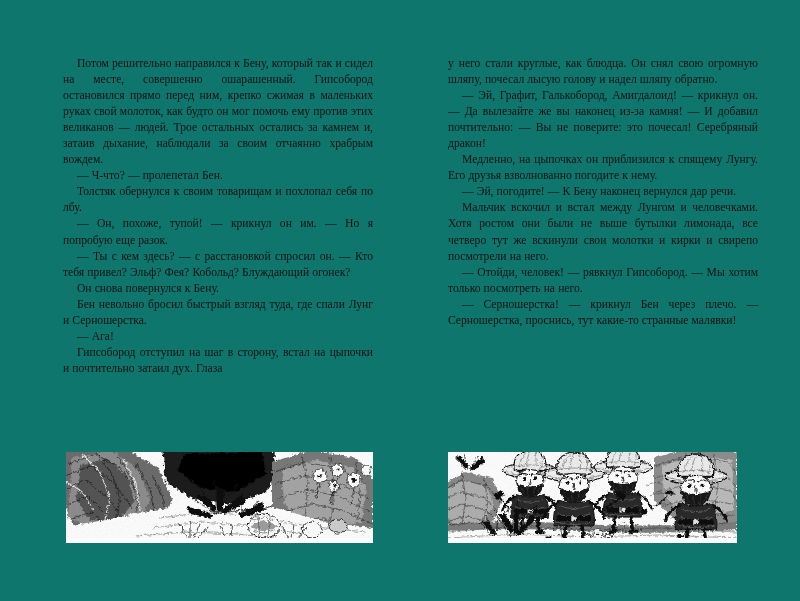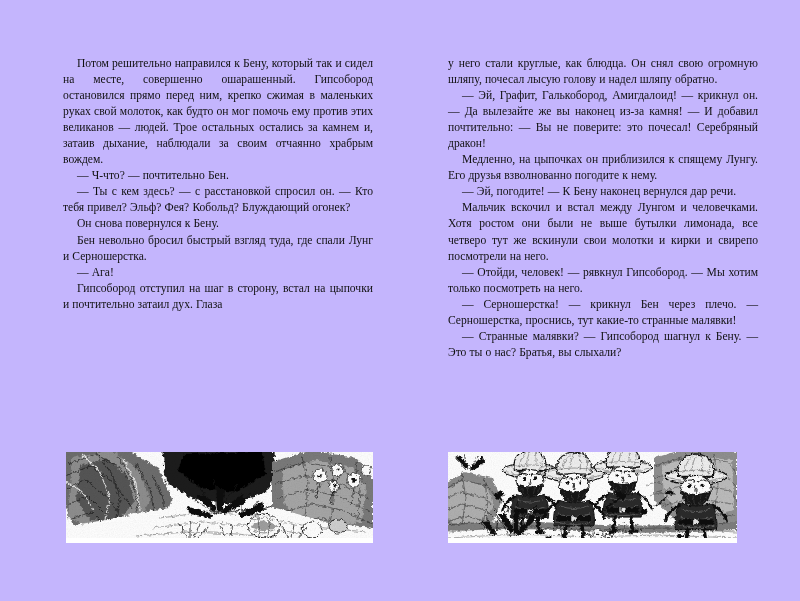--- a/index.html
+++ b/index.html
@@ -4,21 +4,21 @@
 <style>
   html, body {
     margin: 0;
     padding: 0;
     background: #ffffff;
   }
   .page {
     position: relative;
     width: 800px;
     height: 601px;
-    background: #c4b5fd;
+    background: #0f766e;
     overflow: hidden;
     font-family: "Liberation Serif", "DejaVu Serif", serif;
   }
   .spread {
     position: absolute;
     left: 0; top: 0;
     width: 800px;
     height: 601px;
     display: flex;
     flex-direction: row;
@@ -72,21 +72,23 @@
 </style>
 </head>
 <body>
 
 <div class="page">
   <div class="spread">
 
     <div class="leaf leaf-left">
       <div class="textblock">
         <p>Потом решительно направился к Бену, который так и сидел на месте, совершенно ошарашенный. Гипсобород остановился прямо перед ним, крепко сжимая в маленьких руках свой молоток, как будто он мог помочь ему против этих великанов — людей. Трое остальных остались за камнем и, затаив дыхание, наблюдали за своим отчаянно храбрым вождем.</p>
-        <p>— Ч-что? — почтительно Бен.</p>
+        <p>— Ч-что? — пролепетал Бен.</p>
+        <p>Толстяк обернулся к своим товарищам и похлопал себя по лбу.</p>
+        <p>— Он, похоже, тупой! — крикнул он им. — Но я попробую еще разок.</p>
         <p>— Ты с кем здесь? — с расстановкой спросил он. — Кто тебя привел? Эльф? Фея? Кобольд? Блуждающий огонек?</p>
         <p>Он снова повернулся к Бену.</p>
         <p>Бен невольно бросил быстрый взгляд туда, где спали Лунг и Серношерстка.</p>
         <p>— Ага!</p>
         <p>Гипсобород отступил на шаг в сторону, встал на цыпочки и почтительно затаил дух. Глаза</p>
       </div>
 
       <div class="illo">
         <svg viewBox="0 0 307 91" preserveAspectRatio="none">
           <defs>
@@ -218,21 +220,20 @@
 
     <div class="leaf leaf-right">
       <div class="textblock">
         <p class="cont">у него стали круглые, как блюдца. Он снял свою огромную шляпу, почесал лысую голову и надел шляпу обратно.</p>
         <p>— Эй, Графит, Галькобород, Амигдалоид! — крикнул он. — Да вылезайте же вы наконец из-за камня! — И добавил почтительно: — Вы не поверите: это почесал! Серебряный дракон!</p>
         <p>Медленно, на цыпочках он приблизился к спящему Лунгу. Его друзья взволнованно погодите к нему.</p>
         <p>— Эй, погодите! — К Бену наконец вернулся дар речи.</p>
         <p>Мальчик вскочил и встал между Лунгом и человечками. Хотя ростом они были не выше бутылки лимонада, все четверо тут же вскинули свои молотки и кирки и свирепо посмотрели на него.</p>
         <p>— Отойди, человек! — рявкнул Гипсобород. — Мы хотим только посмотреть на него.</p>
         <p>— Серношерстка! — крикнул Бен через плечо. — Серношерстка, проснись, тут какие-то странные малявки!</p>
-        <p>— Странные малявки? — Гипсобород шагнул к Бену. — Это ты о нас? Братья, вы слыхали?</p>
       </div>
 
       <div class="illo">
         <svg viewBox="0 0 289 91" preserveAspectRatio="none">
           <defs>
             <filter id="grainR" x="0" y="0" width="100%" height="100%">
               <feTurbulence type="fractalNoise" baseFrequency="0.9" numOctaves="4" seed="11" result="n"></feTurbulence>
               <feColorMatrix in="n" type="saturate" values="0"></feColorMatrix>
               <feComponentTransfer>
                   <feFuncA type="linear" slope="0.85"></feFuncA>

